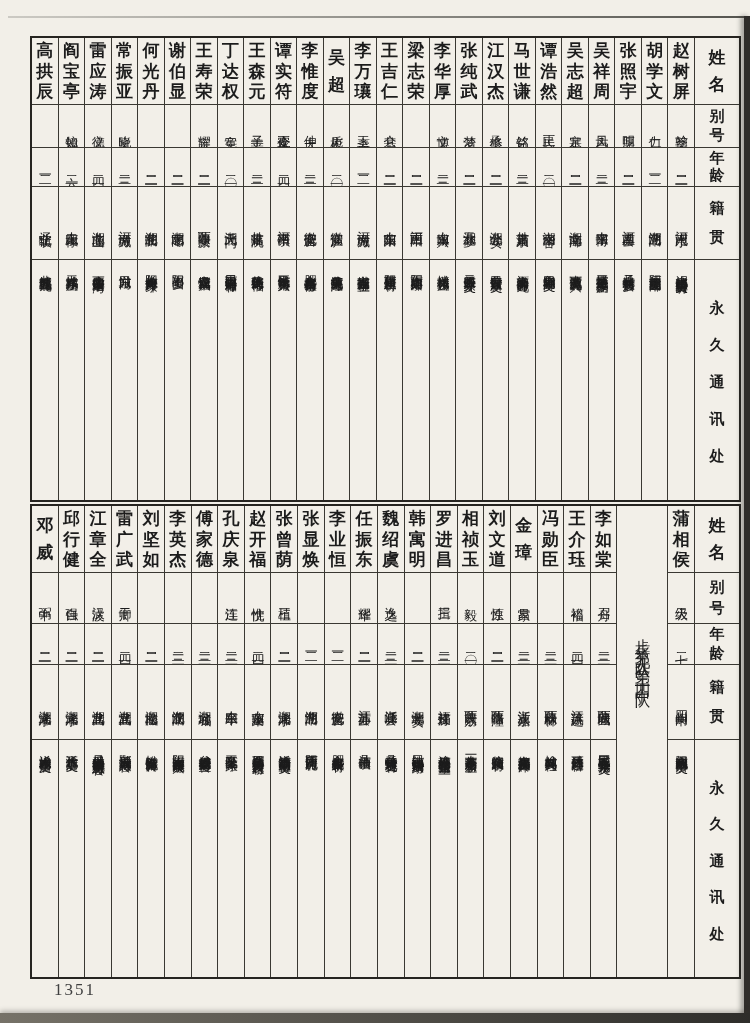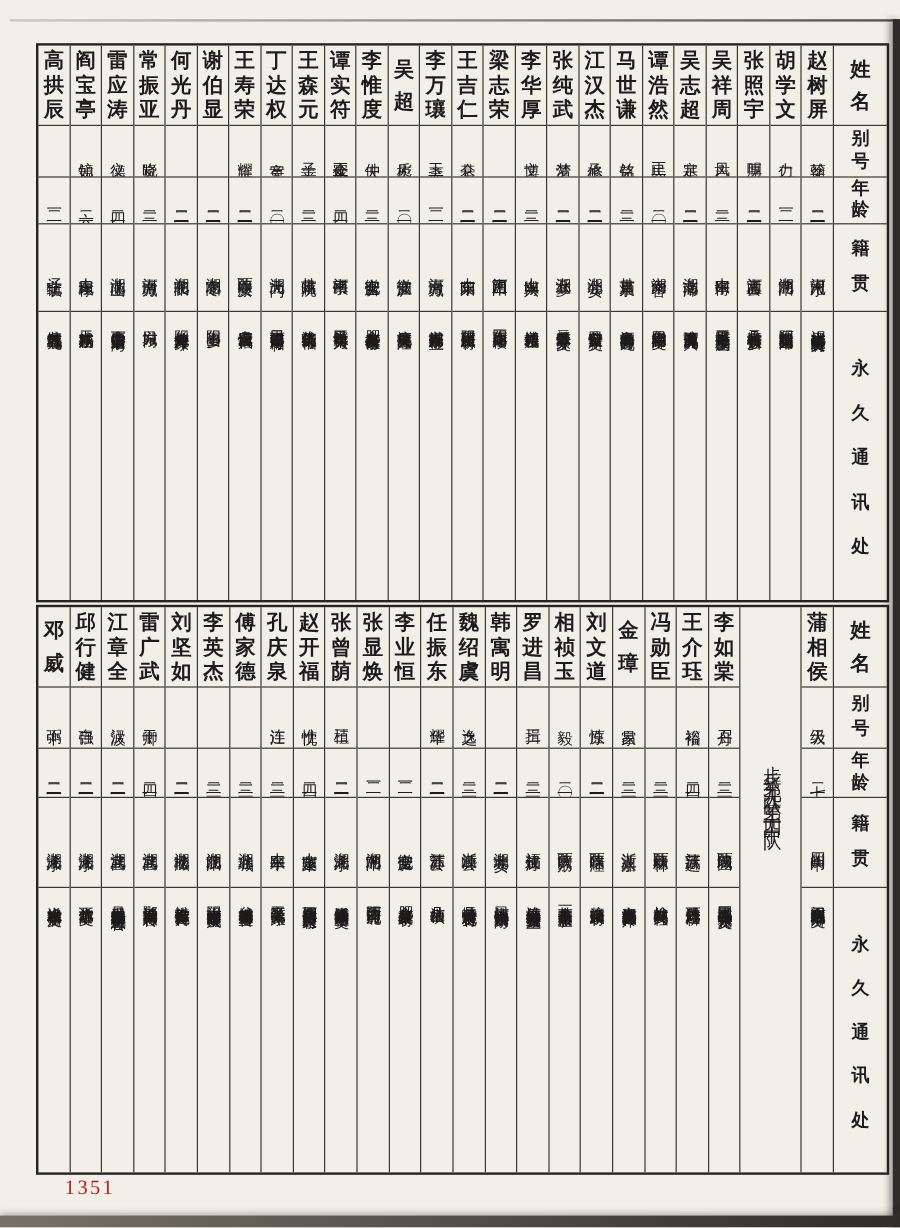--- a/index.html
+++ b/index.html
@@ -40,21 +40,21 @@
   .cell-name .spread{font-size:17px;font-weight:700;}
   .cell-addr .vt{font-size:12.5px;letter-spacing:0.5px;}
   .col.unit .vt{font-size:15.5px;letter-spacing:5px;}
   .hdr .spread{font-weight:700;font-size:15px;}
   
   .spread{display:flex;flex-direction:column;height:100%;width:100%;
           justify-content:space-evenly;align-items:center;}
   .sp-ch{display:block;line-height:1;}
   .cell-name .spread .sp-ch{font-size:17px;font-weight:700;}
   .hdr.cell-addr .spread{padding:14px 0;box-sizing:border-box;}
-  .page-number{position:absolute;left:54px;top:980px;font-size:17px;letter-spacing:2px;color:#b91c1c;}
+  .page-number{position:absolute;left:54px;top:980px;font-size:17px;letter-spacing:2px;color:#404040;}
 </style>
 </head>
 <body>
 
 <div class="page">
   <div class="scan-top"></div>
 
   <section class="rtable" id="table-top">
       <div class="col header">
     <div class="cell cell-name hdr">

